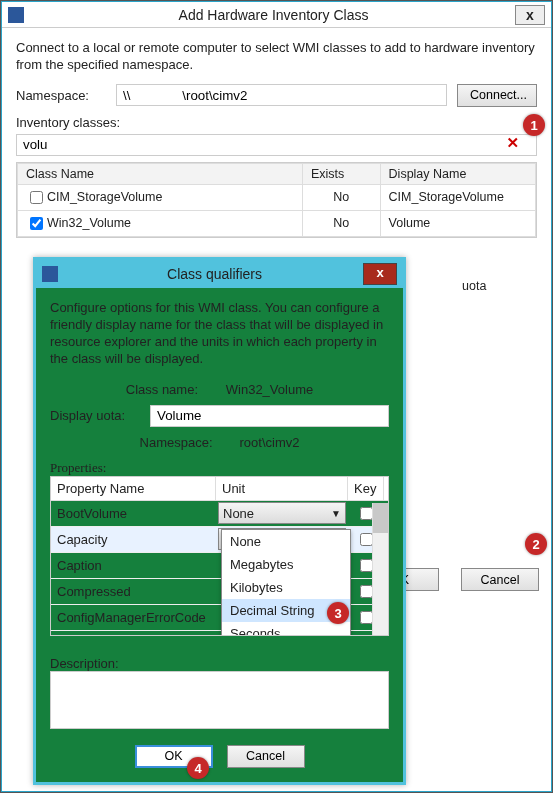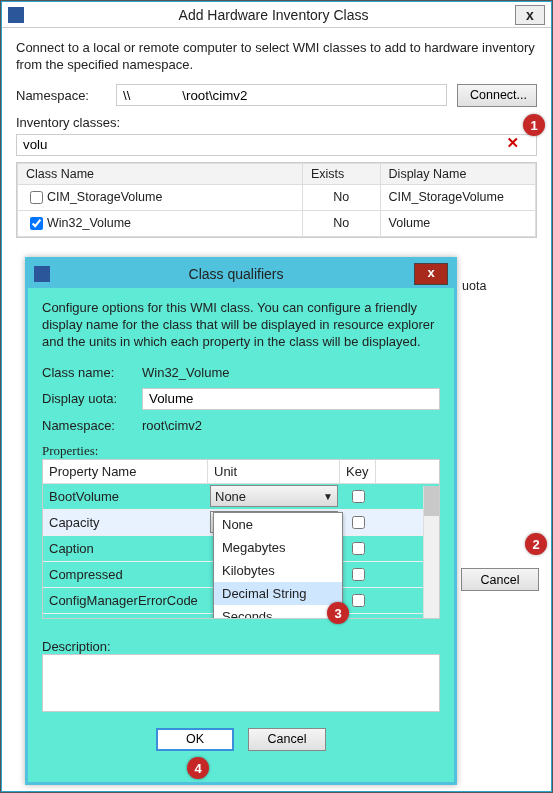--- a/index.html
+++ b/index.html
@@ -43,21 +43,21 @@
     border: 1px solid #888;
     background: #eee;
     text-align: center;
     line-height: 18px;
     font-weight: bold;
     font-size: 14px;
     cursor: default;
   }
   .content { padding: 12px 14px; }
   .desc { margin-bottom: 10px; line-height: 1.3; }
-  .row { display: flex; align-items: center; margin-bottom: 8px; }
+  .row { display: flex; align-items: center; margin-bottom: 8px; justify-content: center; }
   .lbl { width: 100px; }
   .input {
     flex: 1;
     height: 22px;
     border: 1px solid #ccc;
     padding: 8px 6px;
     background: #fff;
   }
   .btn {
     height: 23px;
@@ -85,24 +85,24 @@
     position: absolute;
     right: 18px;
     color: #c00;
     font-weight: bold;
     cursor: default;
     font-size: 15px;
   }
   .chk { width: 13px; height: 13px; vertical-align: middle; margin-right: 4px; }
   .modal {
     position: absolute;
-    left: 24px; top: 256px;
-    width: 432px; height: 528px;
+    left: 32px; top: 256px;
+    width: 373px; height: 528px;
     border: 3px solid #51c2dd;
-    background: #5eead4;
+    background: #15803d;
     box-shadow: 0 0 6px rgba(0,0,0,0.3);
     z-index: 10;
   }
   .modal .titlebar {
     background: #51c2dd;
     border: none;
     height: 28px;
   }
   .modal .titlebar-title { color: #222; }
   .modal .close-btn {

